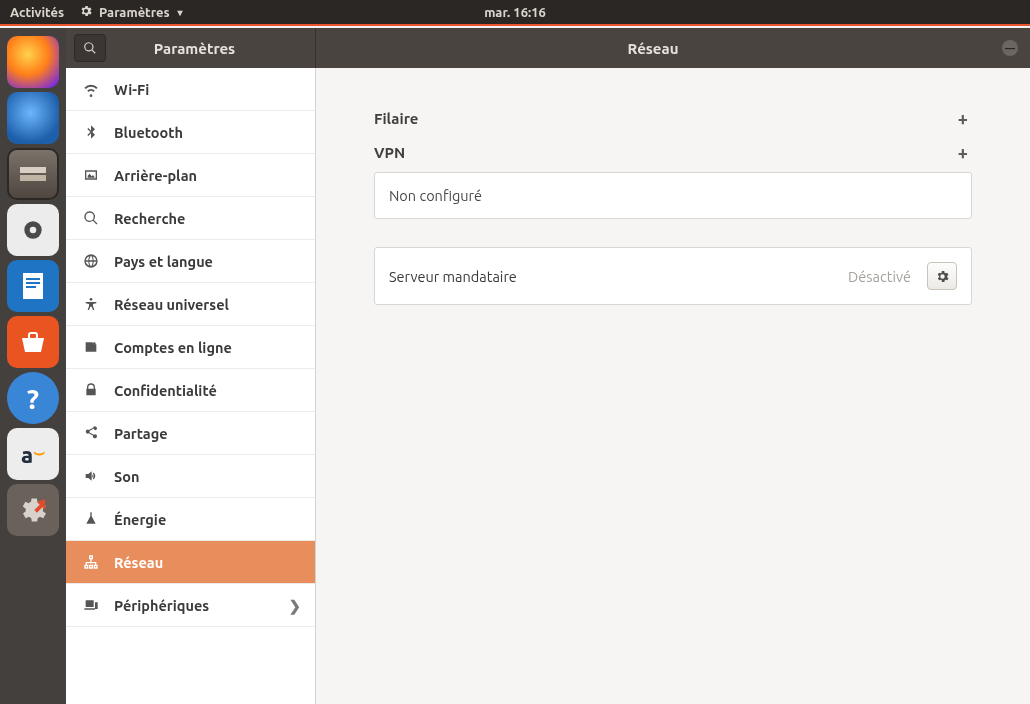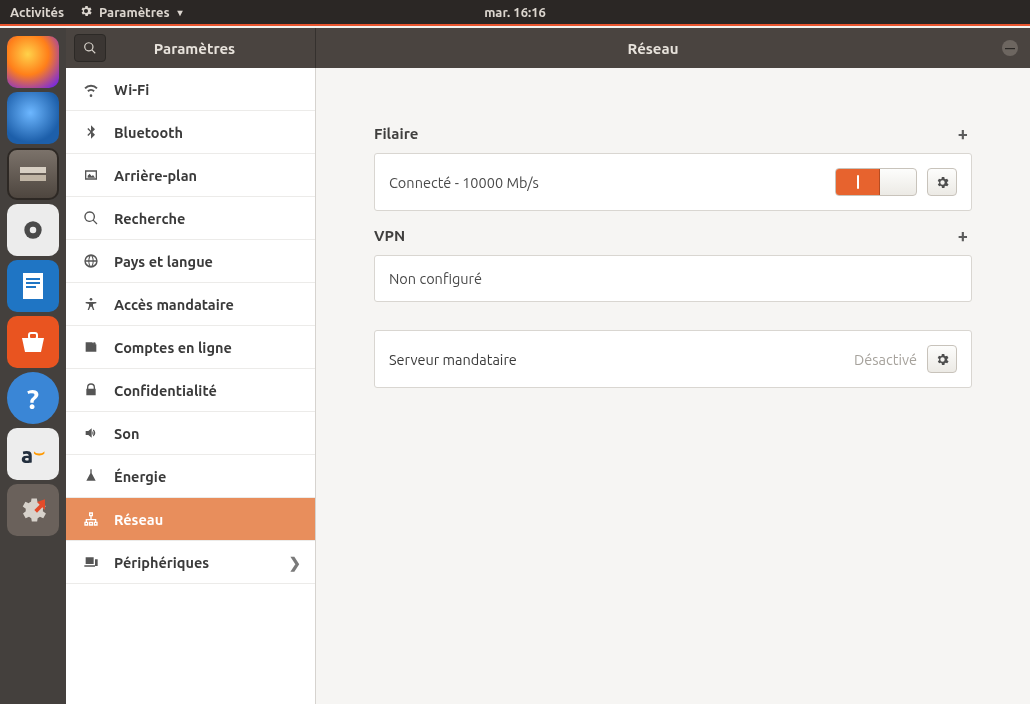--- a/index.html
+++ b/index.html
@@ -141,21 +141,21 @@
   }
   .section-head {
     display:flex;
     align-items:center;
     justify-content:space-between;
     font-weight:700;
     font-size:15px;
     color:#403f3e;
     margin: 18px 0 10px 0;
   }
-  .section-head:first-child { margin-top:15px;}
+  .section-head:first-child { margin-top:0;}
   .add-btn { font-size:18px; font-weight:700; color:#5c5c5c; cursor:pointer; padding:0 4px;}
   .card {
     background:#ffffff;
     border:1px solid #d9d6d1;
     border-radius:3px;
     padding: 14px 14px;
     display:flex;
     align-items:center;
     justify-content:space-between;
     font-size:14.5px;
@@ -186,21 +186,21 @@
     border:1px solid #c8c3bb;
     border-radius:4px;
     background:linear-gradient(#fdfdfc,#eceae5);
     display:flex;align-items:center;justify-content:center;
     cursor:pointer;
   }
   .gear-btn svg{width:15px;height:15px;fill:#4e4e4e;}
   .vpn-space { margin-top: 14px; }
   .proxy-card { margin-top: 28px; font-weight:700; }
   .proxy-card .plabel{ font-weight:400; color:#3a3a3a; }
-  .proxy-card .pstatus{ font-weight:400; color:#a6a29c; }
+  .proxy-card .pstatus{ font-weight:400; color:#a6a29c; margin-right:6px;}
 </style>
 </head>
 <body>
 
 <div class="top-panel">
   <span class="activities">Activités</span>
   <span class="app-menu">
     <span>
       <svg width="14" height="14" viewBox="0 0 24 24" fill="#dcd6cf">
           <path d="M19.4 13a7.5 7.5 0 0 0 0-2l2.1-1.6-2-3.5-2.5 1a7.5 7.5 0 0 0-1.7-1l-.4-2.6h-4l-.4 2.6a7.5 7.5 0 0 0-1.7 1l-2.5-1-2 3.5L6.6 11a7.5 7.5 0 0 0 0 2l-2.1 1.6 2 3.5 2.5-1a7.5 7.5 0 0 0 1.7 1l.4 2.6h4l.4-2.6a7.5 7.5 0 0 0 1.7-1l2.5 1 2-3.5L19.4 13zM12 15.5A3.5 3.5 0 1 1 15.5 12 3.5 3.5 0 0 1 12 15.5z"></path>
@@ -311,38 +311,46 @@
           </span>
           <span>Pays et langue</span>
         </div>
         <div class="sidebar-item">
           <span class="s-icon">
             <svg viewBox="0 0 24 24">
               <circle cx="12" cy="5" r="2"></circle>
               <path d="M4 9h16v2l-5 1v3l2 6h-2l-2-5h-2l-2 5H7l2-6v-3L4 11z"></path>
             </svg>
           </span>
-          <span>Accès mandataire</span>
+          <span>Réseau universel</span>
         </div>
         <div class="sidebar-item">
           <span class="s-icon">
             <svg viewBox="0 0 24 24">
               <path d="M4 5h10l2 3h4v11H4z"></path>
               <circle cx="17" cy="7" r="2"></circle>
             </svg>
           </span>
           <span>Comptes en ligne</span>
         </div>
         <div class="sidebar-item">
           <span class="s-icon">
             <svg viewBox="0 0 24 24">
               <path d="M6 10V8a6 6 0 0 1 12 0v2h1v10H5V10zm2 0h8V8a4 4 0 0 0-8 0z"></path>
             </svg>
           </span>
           <span>Confidentialité</span>
+        </div>
+        <div class="sidebar-item">
+          <span class="s-icon">
+            <svg viewBox="0 0 24 24">
+              <path d="M18 8a3 3 0 1 0-2.8-4L8.8 7.5a3 3 0 1 0 0 5l6.4 3.5A3 3 0 1 0 18 14a3 3 0 0 0-1.8.6l-6.4-3.5a3 3 0 0 0 0-2.2l6.4-3.5A3 3 0 0 0 18 8z"></path>
+            </svg>
+          </span>
+          <span>Partage</span>
         </div>
         <div class="sidebar-item">
           <span class="s-icon">
             <svg viewBox="0 0 24 24">
               <path d="M4 9v6h4l5 4V5L8 9zm12 3a3 3 0 0 0-2-2.8v5.6A3 3 0 0 0 16 12zm2.5 0a5.5 5.5 0 0 0-3.5-5.1v2.2a3.5 3.5 0 0 1 0 5.8v2.2A5.5 5.5 0 0 0 18.5 12z"></path>
             </svg>
           </span>
           <span>Son</span>
         </div>
         <div class="sidebar-item">
@@ -370,34 +378,20 @@
           <span>Périphériques</span>
           <span class="chev">❯</span>
         </div>
       </div>
 
     <div class="main">
 
       <div class="section-head">
         <span>Filaire</span>
         <span class="add-btn">+</span>
-      </div>
-      <div class="card">
-        <span>Connecté - 10000 Mb/s</span>
-        <div class="card-right">
-          <div class="toggle">
-            <div class="toggle-on"></div>
-            <div style="flex:1"></div>
-          </div>
-          <div class="gear-btn">
-            <svg viewBox="0 0 24 24">
-                <path d="M19.4 13a7.5 7.5 0 0 0 0-2l2.1-1.6-2-3.5-2.5 1a7.5 7.5 0 0 0-1.7-1l-.4-2.6h-4l-.4 2.6a7.5 7.5 0 0 0-1.7 1l-2.5-1-2 3.5L6.6 11a7.5 7.5 0 0 0 0 2l-2.1 1.6 2 3.5 2.5-1a7.5 7.5 0 0 0 1.7 1l.4 2.6h4l.4-2.6a7.5 7.5 0 0 0 1.7-1l2.5 1 2-3.5L19.4 13zM12 15.5A3.5 3.5 0 1 1 15.5 12 3.5 3.5 0 0 1 12 15.5z"></path>
-              </svg>
-          </div>
-        </div>
       </div>
 
       <div class="section-head vpn-space">
         <span>VPN</span>
         <span class="add-btn">+</span>
       </div>
       <div class="card">
         <span class="">Non configuré</span>
       </div>
 

